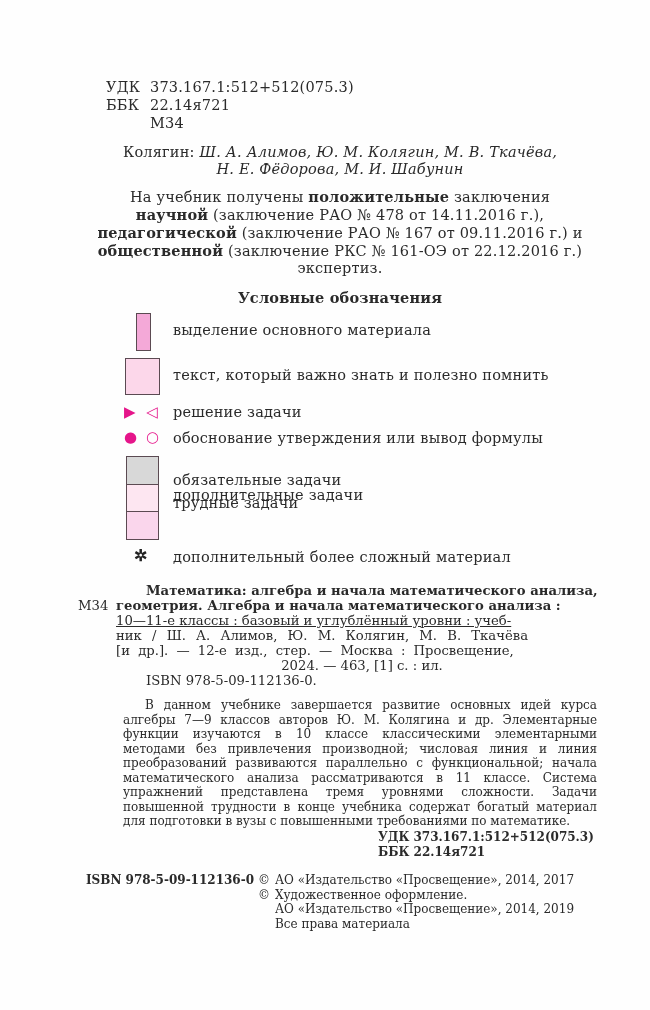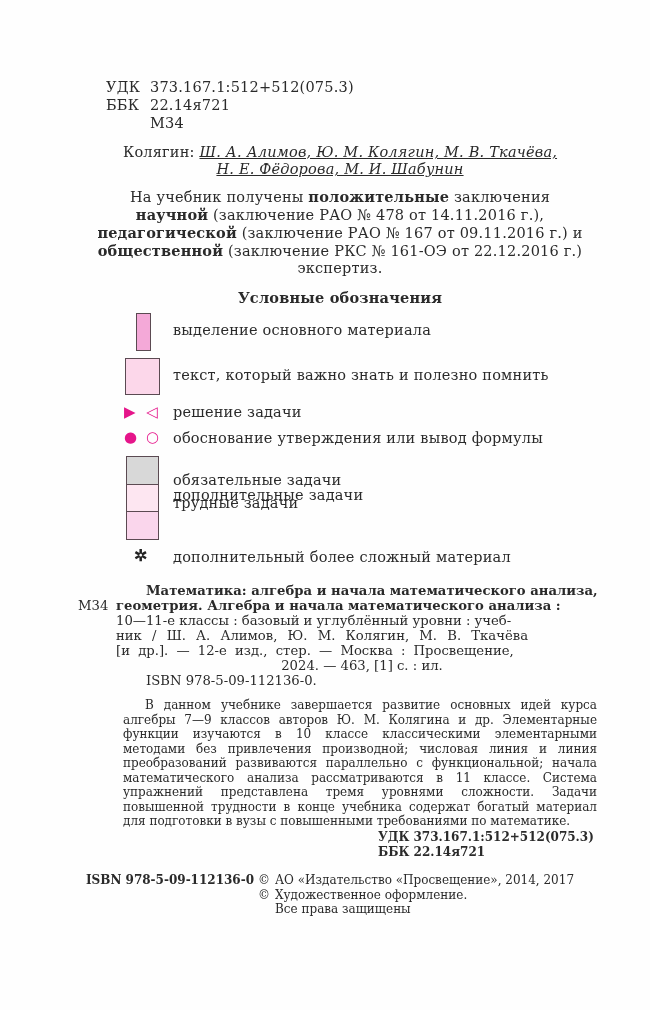--- a/index.html
+++ b/index.html
@@ -6,21 +6,21 @@
   body {
     width: 650px; height: 1010px; position: relative; overflow: hidden;
     font-family: "DejaVu Serif", "Liberation Serif", serif;
     color: #2a2a2a;
   }
   .abs { position: absolute; }
   .s13 { font-size: 13.2px; line-height: 15px; }
   .s14 { font-size: 14.5px; line-height: 17px; letter-spacing: 0.2px; }
   .s12 { font-size: 12px; line-height: 14.5px; }
   .b { font-weight: bold; }
-  .i { font-style: italic; text-decoration: underline; }
+  .i { font-style: italic; }
   .center { text-align: center; }
 
   
   #codes { left: 78px; top: 79px; margin-left: 28px; }
   #codes .row { display: flex; height: 18px; }
   #codes .k { width: 44px; }
 
   #authors { left: 110px; top: 144px; width: 460px; }
   #reviews { left: 90px; top: 188px; width: 500px; }
 
@@ -102,21 +102,21 @@
 
 <span class="sym b" style="left:134px;top:546px;font-size:16px;color:#222;">✲</span>
 <div class="leg-text s14" style="top:549px;">дополнительный более сложный материал</div>
 
 <div id="catalog" class="abs s13">
   <div class="line b" style="padding-left:68px;">Математика: алгебра и начала математического анализа,</div>
   <div style="position:relative;">
     <span id="m34" style="top:0;">М34</span>
     <div class="b" style="padding-left:38px;white-space:nowrap;">геометрия. Алгебра и начала математического анализа :</div>
   </div>
-  <div style="padding-left:38px;white-space:nowrap;">10—11-е классы : базовый и углублённый уровни : учеб-</div>
+  <div style="padding-left:38px;white-space:nowrap;text-decoration:underline;">10—11-е классы : базовый и углублённый уровни : учеб-</div>
   <div style="padding-left:38px;white-space:nowrap;word-spacing:6px;">ник / Ш. А. Алимов, Ю. М. Колягин, М. В. Ткачёва</div>
   <div style="padding-left:38px;white-space:nowrap;word-spacing:4px;">[и др.]. — 12-е изд., стер. — Москва : Просвещение,</div>
   <div style="padding-left:38px;white-space:nowrap;text-align:center;">2024. — 463, [1] с. : ил.</div>
   <div style="padding-left:68px;white-space:nowrap;">ISBN 978-5-09-112136-0.</div>
 </div>
 
 <div id="abstract" class="abs s12">
   <p>В данном учебнике завершается развитие основных идей курса алгебры 7—9 классов авторов Ю. М. Колягина и др. Элементарные функции изучаются в 10 классе классическими элементарными методами без привлечения производной; числовая линия и линия преобразований развиваются параллельно с функциональной; начала математического анализа рассматриваются в 11 классе. Система упражнений представлена тремя уровнями сложности. Задачи повышенной трудности в конце учебника содержат богатый материал для подготовки в вузы с повышенными требованиями по математике.</p>
 </div>
 
@@ -131,15 +131,19 @@
   <div class="row">
       <span class="c">©</span>
       <span>АО «Издательство «Просвещение», 2014, 2017</span>
     </div>
   <div class="row">
       <span class="c">©</span>
       <span>Художественное оформление.</span>
     </div>
   <div class="row">
       <span class="c"></span>
-      <span>Все права защищены</span>
+      <span>АО «Издательство «Просвещение», 2014, 2019</span>
+    </div>
+  <div class="row">
+      <span class="c"></span>
+      <span>Все права материала</span>
     </div>
 </div>
 
 </body></html>

